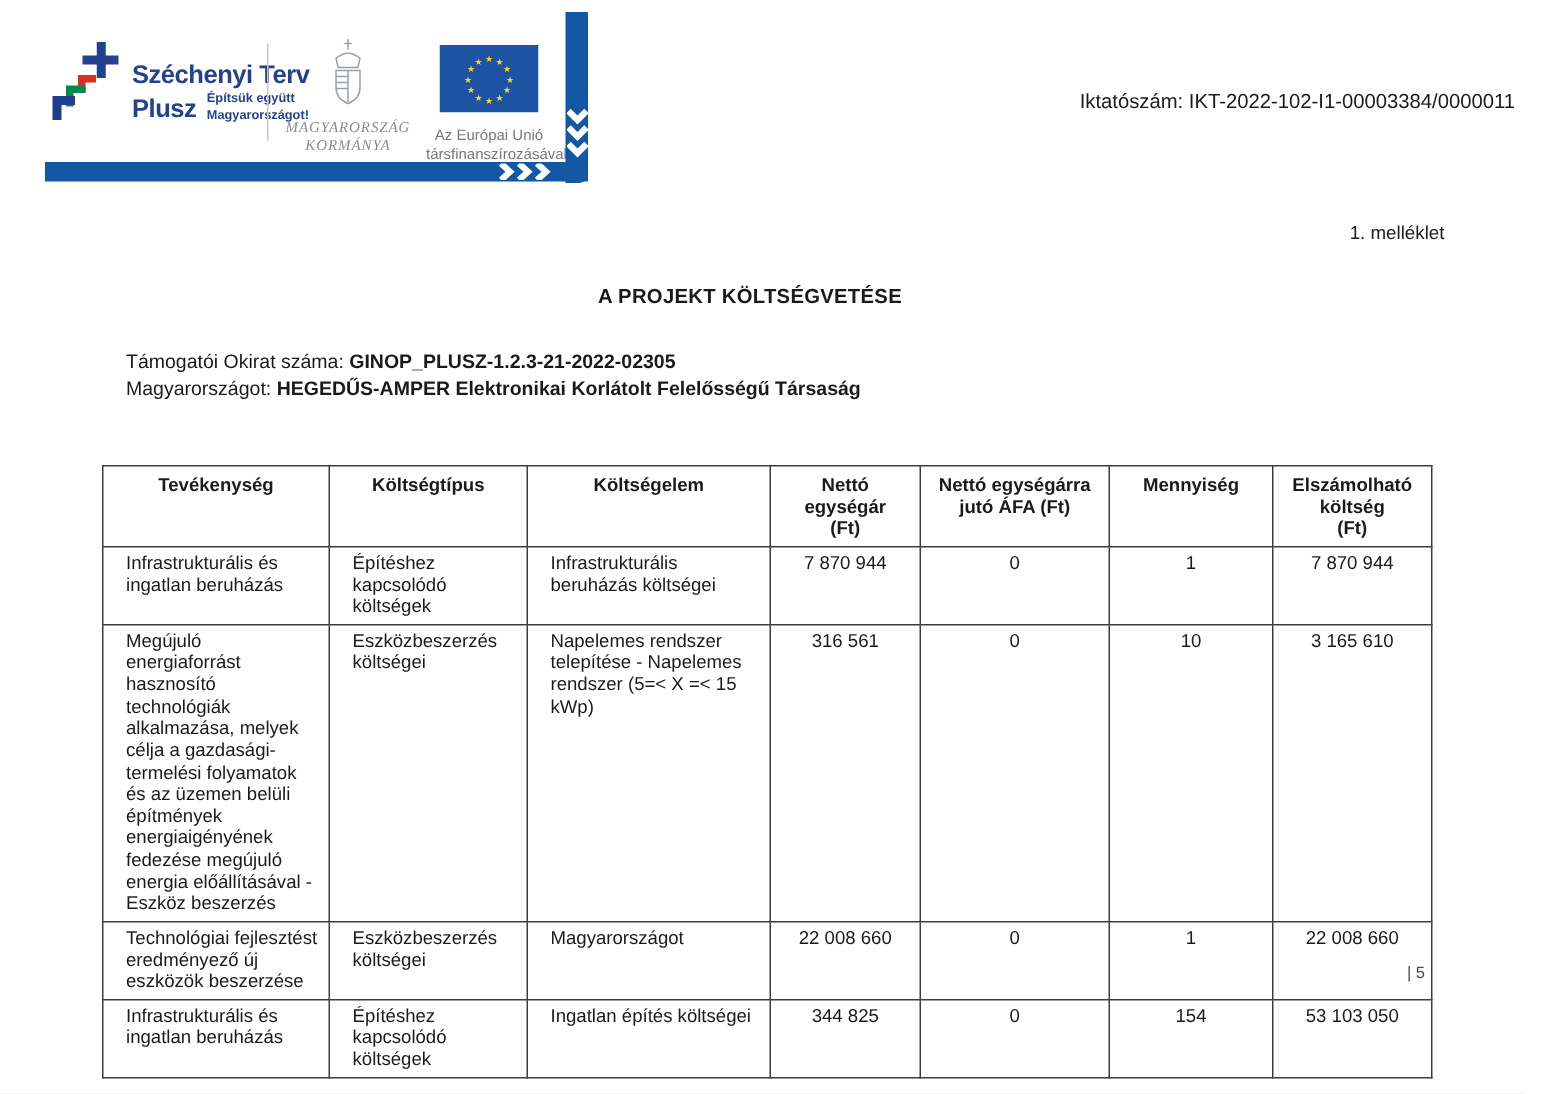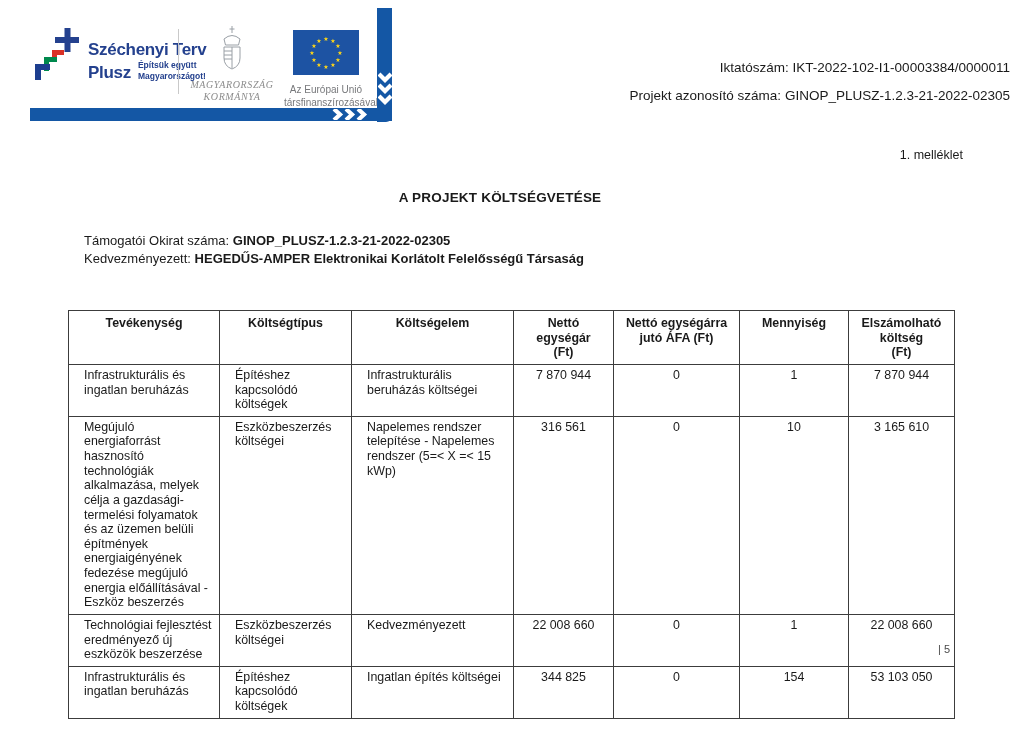--- a/index.html
+++ b/index.html
@@ -159,37 +159,33 @@
         </g>
       </svg>
     </div>
   </div>
 
   <div class="refs">
     <div class="ref-line">
       <span>Iktatószám:</span>
       <span>IKT-2022-102-I1-00003384/0000011</span>
     </div>
-    <div class="ref-line">
-      <span>Projekt azonosító száma:</span>
-      <span>GINOP_PLUSZ-1.2.3-21-2022-02305</span>
-    </div>
   </div>
 
   <div class="melleklet">1. melléklet</div>
 
   <div class="doc-title">A PROJEKT KÖLTSÉGVETÉSE</div>
 
   <div class="details">
     <div>
       <span>Támogatói Okirat száma:</span>
       <b>GINOP_PLUSZ-1.2.3-21-2022-02305</b>
     </div>
     <div>
-      <span>Kedvezményezett:</span>
+      <span>Magyarországot:</span>
       <b>HEGEDŰS-AMPER Elektronikai Korlátolt Felelősségű Társaság</b>
     </div>
   </div>
 
   <div class="tbl-wrap">
     <table>
       <colgroup>
         <col class="c1">
           <col class="c2">
           <col class="c3">
@@ -228,21 +224,21 @@
             <td class="txt">Eszközbeszerzés költségei</td>
             <td class="txt">Napelemes rendszer telepítése - Napelemes rendszer (5=&lt; X =&lt; 15 kWp)</td>
             <td class="num">316 561</td>
             <td class="num">0</td>
             <td class="num">10</td>
             <td class="num">3 165 610</td>
           </tr>
           <tr>
             <td class="txt">Technológiai fejlesztést eredményező új eszközök beszerzése</td>
             <td class="txt">Eszközbeszerzés költségei</td>
-            <td class="txt">Kedvezményezett</td>
+            <td class="txt">Magyarországot</td>
             <td class="num">22 008 660</td>
             <td class="num">0</td>
             <td class="num">1</td>
             <td class="num">22 008 660</td>
           </tr>
           <tr>
             <td class="txt">Infrastrukturális és ingatlan beruházás</td>
             <td class="txt">Építéshez kapcsolódó költségek</td>
             <td class="txt">Ingatlan építés költségei</td>
             <td class="num">344 825</td>

